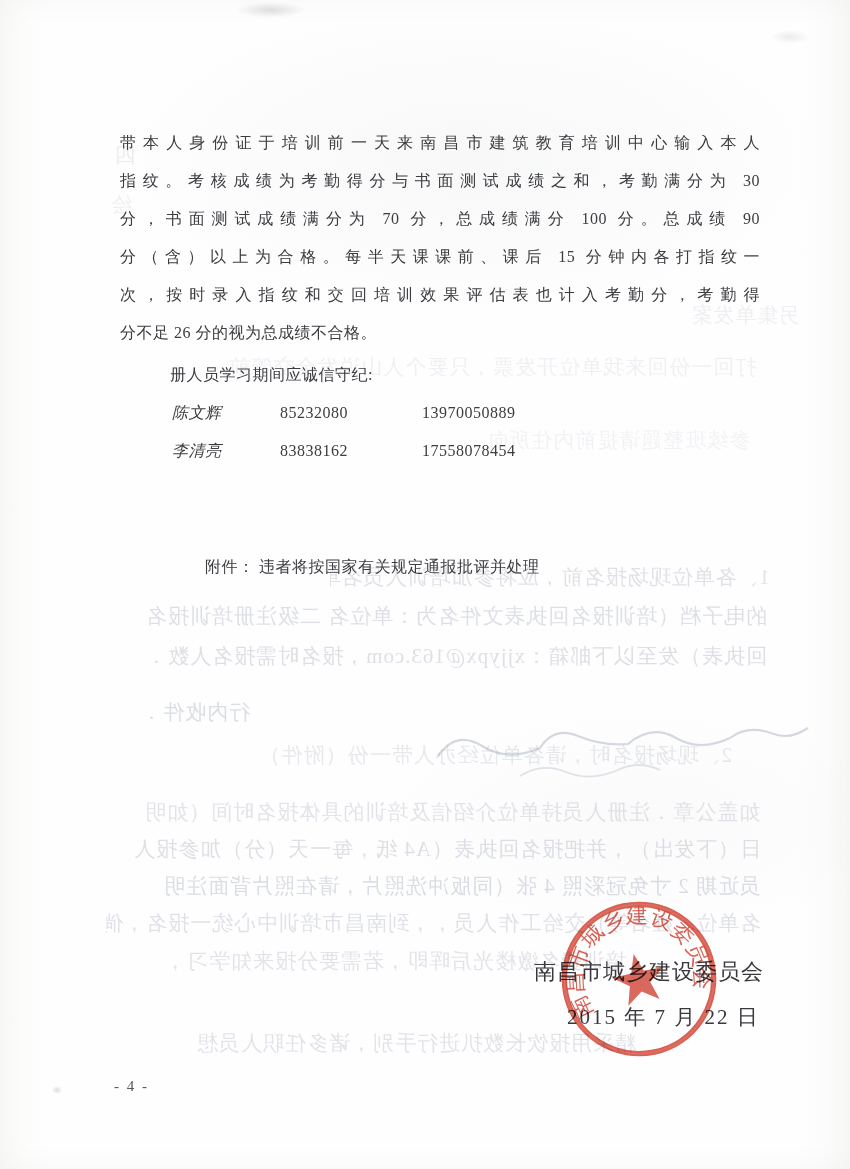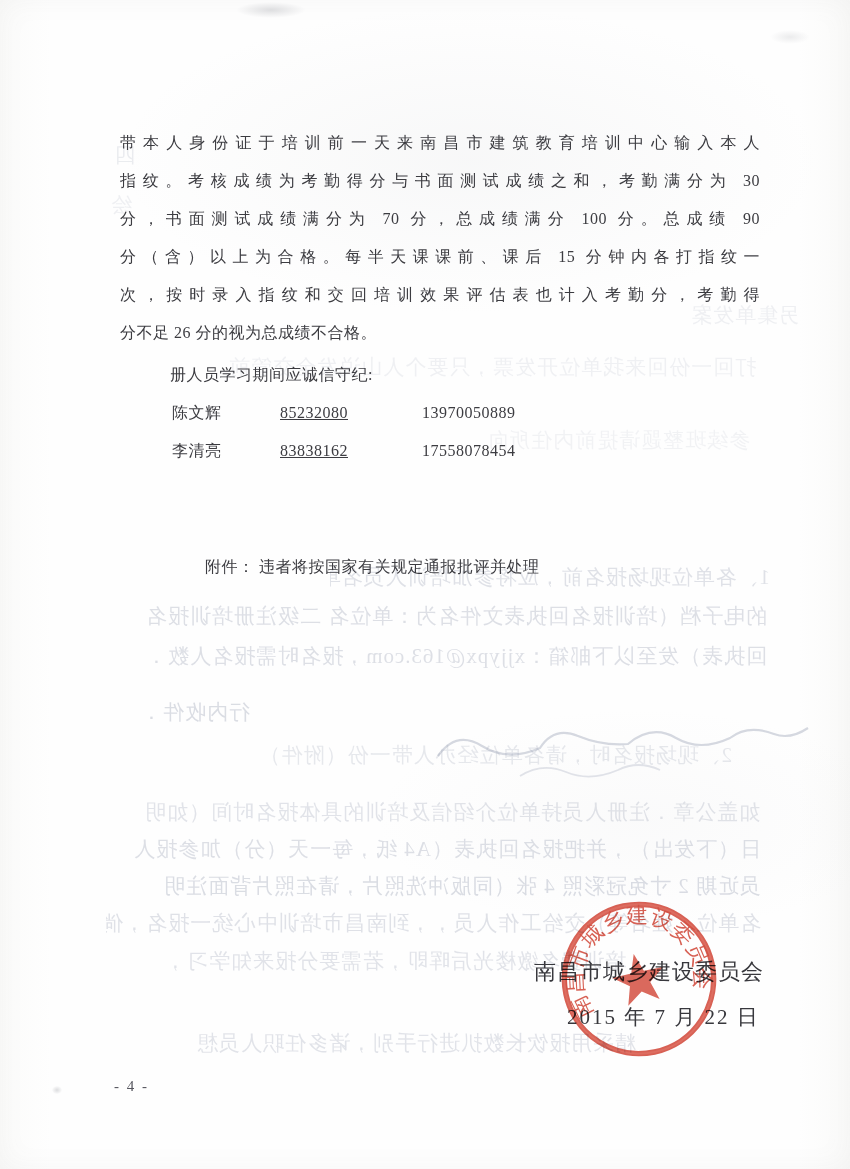--- a/index.html
+++ b/index.html
@@ -27,22 +27,22 @@
   .line{white-space:nowrap;}
   .line.just{
     white-space:normal;
     text-align:justify;text-align-last:justify;
     text-justify:inter-ideograph;
   }
   .para2{margin-top:20px;}
   .contact-block{margin-top:4px;}
   .contact-block .cline{padding-left:50px;}
   .contact-row{padding-left:52px;}
-  .contact-row .cname{display:inline-block;min-width:92px;}
-  .contact-row .cphone{display:inline-block;min-width:132px;margin-left:16px;text-decoration:underline;}
+  .contact-row .cname{display:inline-block;min-width:92px;font-style:italic;}
+  .contact-row .cphone{display:inline-block;min-width:132px;margin-left:16px;}
   .contact-row .cmobile{display:inline-block;margin-left:10px;}
   .attachment{margin-top:78px;padding-left:85px;white-space:nowrap;}
   
   .signature{
     position:absolute;left:534px;top:957px;
     font-size:22px;color:#38383d;letter-spacing:1px;white-space:nowrap;
   }
   .docdate{
     position:absolute;left:567px;top:1003px;
     font-size:21px;color:#38383d;letter-spacing:2px;white-space:nowrap;

